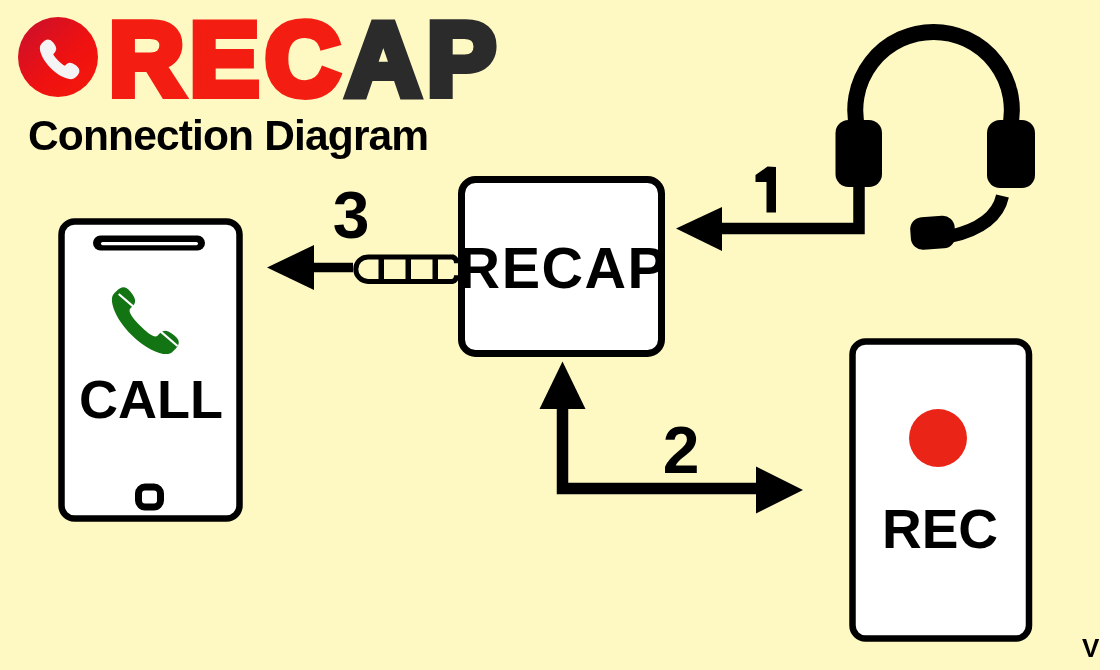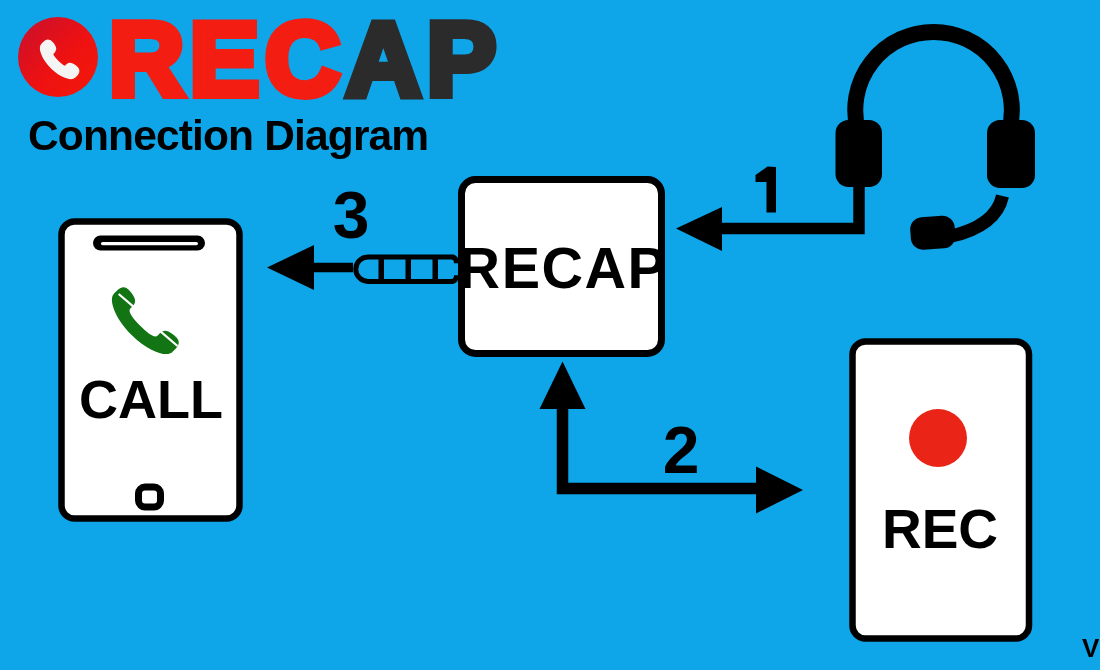--- a/index.html
+++ b/index.html
@@ -1,17 +1,17 @@
 <!DOCTYPE html>
 <html><head>
 <meta charset="utf-8">
 <style>
 html,body{margin:0;padding:0;background:#fff;}
 *{font-family:"Liberation Sans",sans-serif;}
-#stage{position:relative;width:1100px;height:670px;overflow:hidden;background:#0ea5e9;}
+#stage{position:relative;width:1100px;height:670px;overflow:hidden;background:#fef9c3;}
 </style>
 </head>
 <body>
 <div id="stage">
 <svg width="1120" height="670" viewBox="0 0 1120 670">
   <defs>
     <linearGradient id="redg" x1="0" y1="0" x2="1" y2="1">
       <stop offset="0" stop-color="#c8102e"></stop>
       <stop offset="0.55" stop-color="#ee1111"></stop>
       <stop offset="1" stop-color="#f41a0a"></stop>

